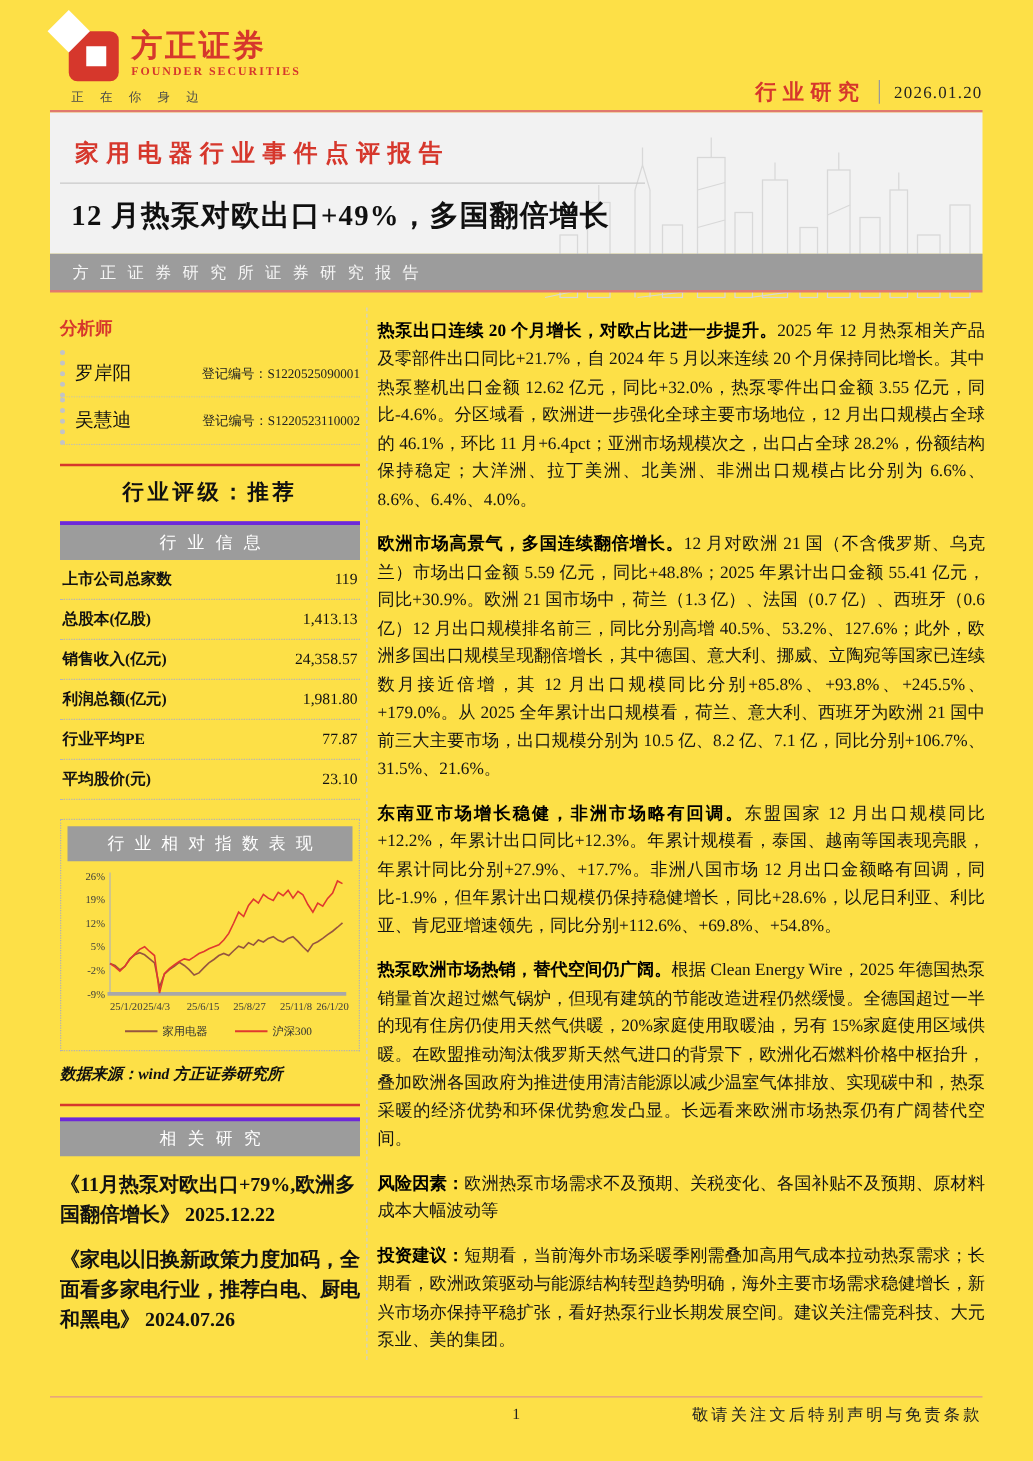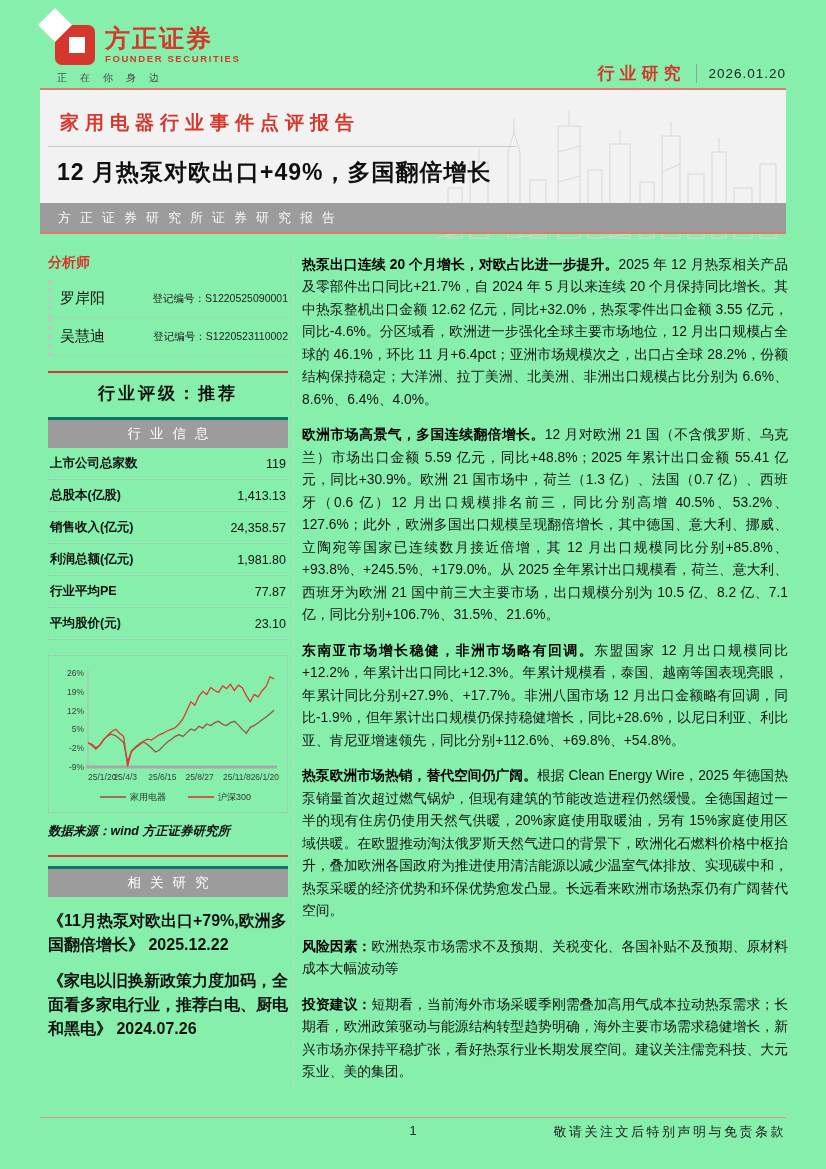--- a/index.html
+++ b/index.html
@@ -1,17 +1,17 @@
 <!DOCTYPE html>
 <html><head>
 <meta charset="utf-8">
 <style>
   html,body{margin:0;padding:0;background:#9a9a9a;}
-  .page{position:relative;width:826px;height:1169px;margin:0 auto;background:#86efac;
-        font-family:Liberation Sans, sans-serif;color:#1a1a1a;overflow:hidden;}
+  .page{position:relative;width:826px;height:1169px;margin:0 auto;background:#fde047;
+        font-family:Liberation Serif, serif;color:#1a1a1a;overflow:hidden;}
 
   
   .logo-block{position:absolute;left:55px;top:25px;display:flex;gap:10px;align-items:flex-start;}
   .logo-icon{position:relative;width:40px;height:40px;background:#d6372c;border-radius:7px;overflow:visible;}
   .logo-icon::before{content:'';position:absolute;left:-12px;top:-12px;width:24px;height:24px;background:#fff;transform:rotate(45deg);}
   .logo-icon::after{content:'';position:absolute;left:14px;top:12px;width:16px;height:16px;background:#fff;}
   .brand-cn{color:#d6372c;font-size:25px;font-weight:700;letter-spacing:2px;line-height:1.05;}
   .brand-en{color:#d6372c;font-size:9.5px;font-weight:700;letter-spacing:1.6px;margin-top:2px;}
   .slogan{position:absolute;left:57px;top:71px;font-size:10px;color:#4a4a4a;letter-spacing:13px;text-align:right;}
   .top-right{position:absolute;right:40px;top:62px;display:flex;align-items:center;gap:11px;}
@@ -35,21 +35,21 @@
   .main-col{position:absolute;left:302px;top:254px;width:486px;}
 
   
   .analysts-label{color:#d6372c;font-size:14px;font-weight:700;margin:0 0 8px 0;}
   .analyst-row{border-left:4px dotted #c4c4c4;border-bottom:1px dotted #bdbdbd;
                padding:9px 0 9px 8px;display:flex;justify-content:space-between;align-items:center;}
   .analyst-name{font-size:15px;color:#111;}
   .analyst-reg{font-size:10.5px;color:#222;}
   .red-rule{height:2px;background:#d6372c;margin:15px 0 9px;}
   .rating{font-size:17px;font-weight:700;letter-spacing:3px;text-align:center;margin:8px 0 12px;color:#111;}
-  .sec-banner{background:#9c9c9c;border-top:3px solid #0f766e;color:#fff;text-align:center;
+  .sec-banner{background:#9c9c9c;border-top:3px solid #6d28d9;color:#fff;text-align:center;
               font-size:13.5px;letter-spacing:9px;padding:5px 0;text-indent:9px;}
   .info-row{display:flex;justify-content:space-between;align-items:center;
             border-bottom:1px dotted #b5b5b5;padding:7px 2px;font-size:12.5px;}
   .info-label{font-weight:700;color:#111;}
   .info-value{color:#111;}
   .chart-panel{border:1px dotted #b3b3b3;margin-top:15px;padding:5px;}
   .chart-banner{background:#9c9c9c;color:#fff;text-align:center;font-size:13.5px;letter-spacing:8px;
                 padding:5px 0;text-indent:8px;}
   #perf-chart{display:block;margin-top:4px;}
   #perf-chart .tick{font-size:8.5px;fill:#3c3c3c;}
@@ -163,20 +163,21 @@
     <div class="info-row">
       <span class="info-label">行业平均PE</span>
       <span class="info-value">77.87</span>
     </div>
     <div class="info-row">
       <span class="info-label">平均股价(元)</span>
       <span class="info-value">23.10</span>
     </div>
 
     <div class="chart-panel">
+      <div class="chart-banner">行业相对指数表现</div>
       <svg id="perf-chart" width="228" height="142" viewBox="0 0 228 142">
           <line x1="34" y1="5" x2="34" y2="102" stroke="#b5b5b5" stroke-width="1"></line>
           <line x1="32" y1="102" x2="223" y2="102" stroke="#a8a8a8" stroke-width="3"></line>
           <text x="30" y="11" text-anchor="end" class="tick">26%</text>
           <text x="30" y="29.8" text-anchor="end" class="tick">19%</text>
           <text x="30" y="48.6" text-anchor="end" class="tick">12%</text>
           <text x="30" y="67.4" text-anchor="end" class="tick">5%</text>
           <text x="30" y="86.2" text-anchor="end" class="tick">-2%</text>
           <text x="30" y="105" text-anchor="end" class="tick">-9%</text>
           <text x="34" y="115" text-anchor="start" class="tick">25/1/20</text>

